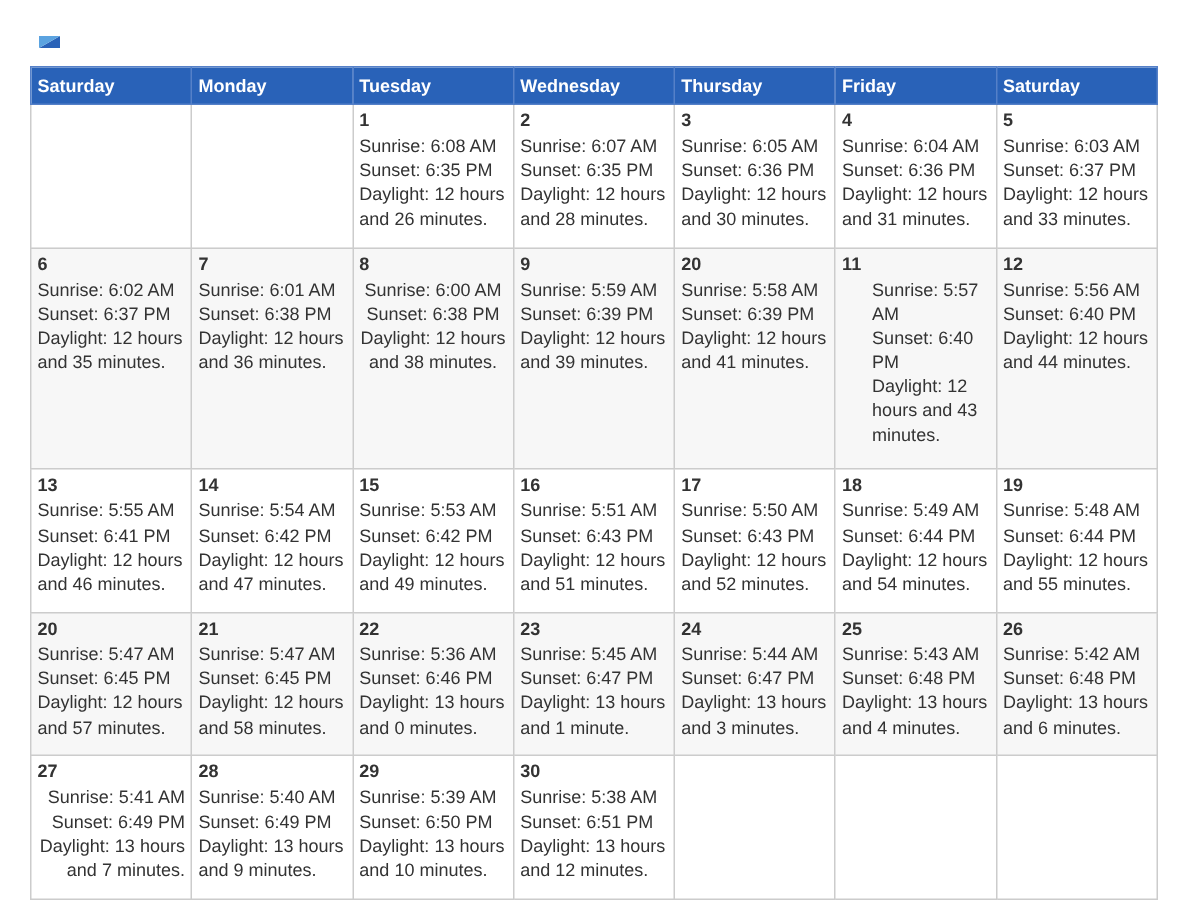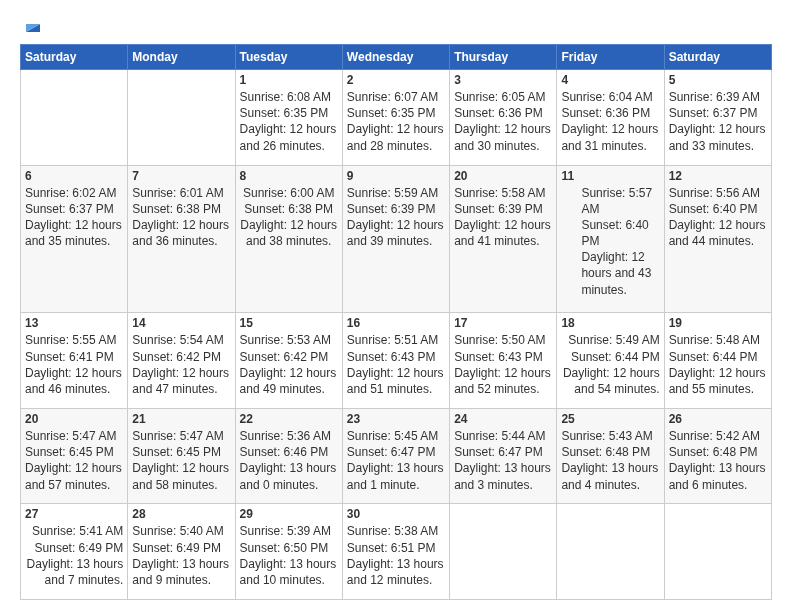--- a/index.html
+++ b/index.html
@@ -142,21 +142,21 @@
 Daylight: 12 hours and 30 minutes.</div>
           </td>
           <td>
             <div class="day-num">4</div>
             <div class="cell-info" style="white-space: pre-line;">Sunrise: 6:04 AM
 Sunset: 6:36 PM
 Daylight: 12 hours and 31 minutes.</div>
           </td>
           <td>
             <div class="day-num">5</div>
-            <div class="cell-info" style="white-space: pre-line;">Sunrise: 6:39 AM
+            <div class="cell-info" style="white-space: pre-line;">Sunrise: 6:03 AM
 Sunset: 6:37 PM
 Daylight: 12 hours and 33 minutes.</div>
           </td>
         </tr>
         <tr>
           <td>
             <div class="day-num">6</div>
             <div class="cell-info" style="white-space: pre-line;">Sunrise: 6:02 AM
 Sunset: 6:37 PM
 Daylight: 12 hours and 35 minutes.</div>
@@ -224,21 +224,21 @@
 Daylight: 12 hours and 51 minutes.</div>
           </td>
           <td>
             <div class="day-num">17</div>
             <div class="cell-info" style="white-space: pre-line;">Sunrise: 5:50 AM
 Sunset: 6:43 PM
 Daylight: 12 hours and 52 minutes.</div>
           </td>
           <td>
             <div class="day-num">18</div>
-            <div class="cell-info" style="white-space: pre-line; text-align: right;">Sunrise: 5:49 AM
+            <div class="cell-info" style="white-space: pre-line;">Sunrise: 5:49 AM
 Sunset: 6:44 PM
 Daylight: 12 hours and 54 minutes.</div>
           </td>
           <td>
             <div class="day-num">19</div>
             <div class="cell-info" style="white-space: pre-line;">Sunrise: 5:48 AM
 Sunset: 6:44 PM
 Daylight: 12 hours and 55 minutes.</div>
           </td>
         </tr>

